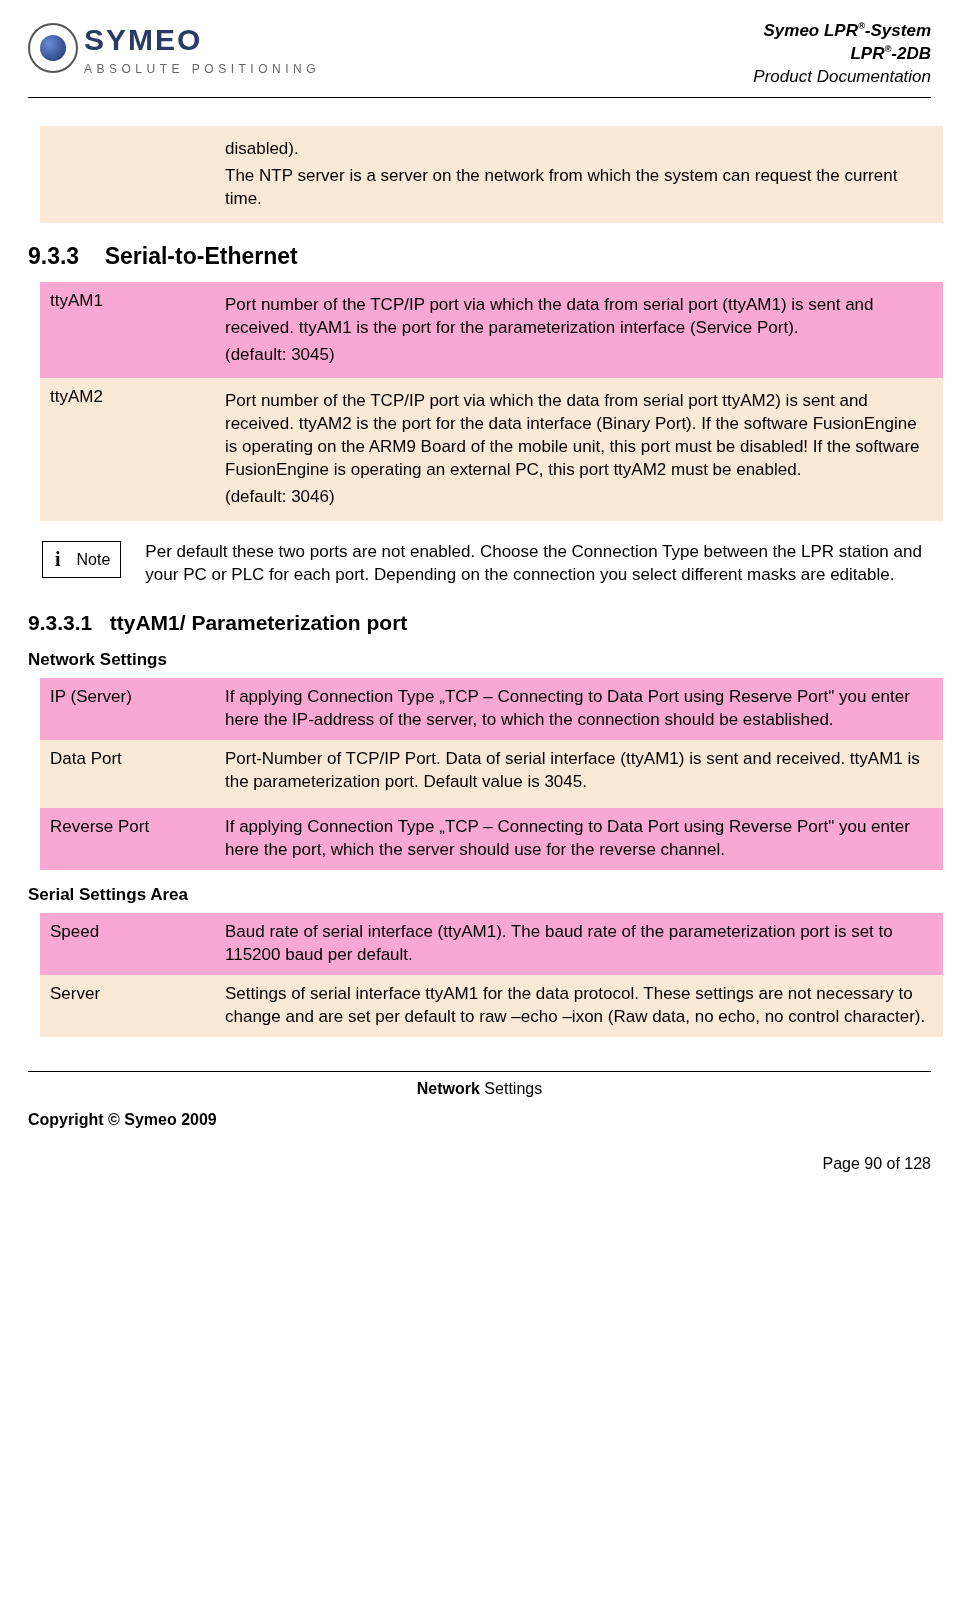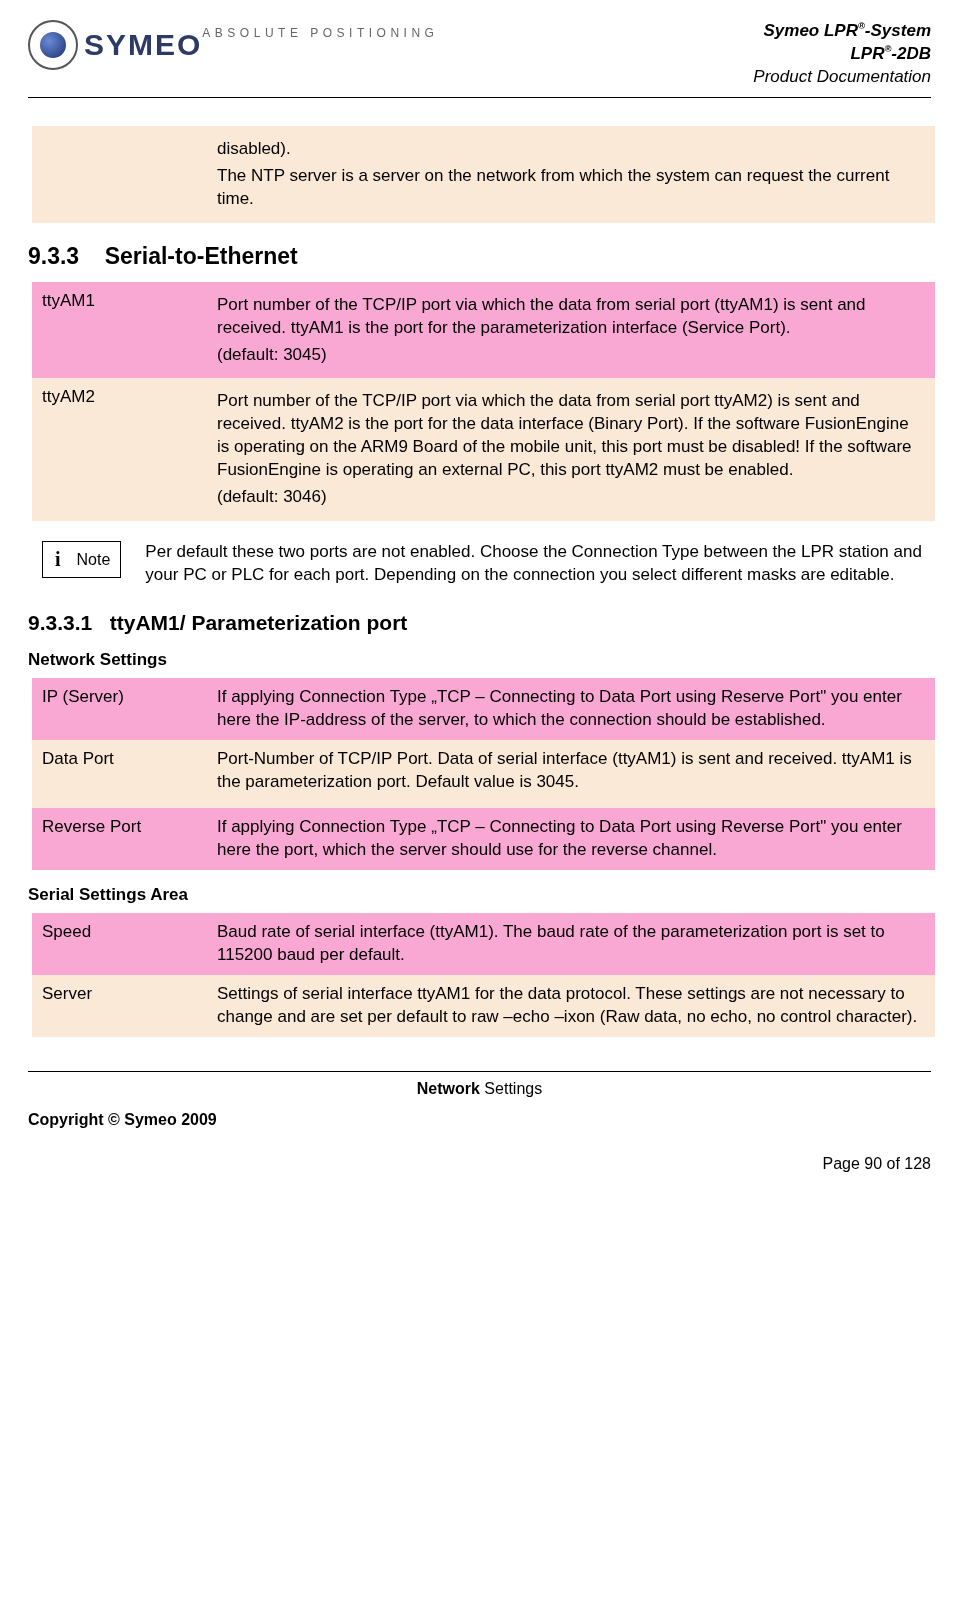--- a/index.html
+++ b/index.html
@@ -23,35 +23,35 @@
   .logo-block { display: flex; align-items: center; gap: 6px; }
   .logo-circle {
     width: 46px; height: 46px; border-radius: 50%;
     border: 2px solid #555;
     display: flex; align-items: center; justify-content: center;
   }
   .logo-inner {
     width: 26px; height: 26px; border-radius: 50%;
     background: radial-gradient(circle at 35% 35%, #6b8bd6, #1a2f6e);
   }
-  .logo-text { display: flex; flex-direction: row; justify-content: space-between; }
+  .logo-text { display: flex; flex-direction: column; justify-content: space-between; }
   .logo-word {
     font-size: 30px; font-weight: bold; letter-spacing: 2px;
     color: #2c3a66;
   }
   .logo-tag {
     font-size: 12px; color: #666; letter-spacing: 4.5px;
   }
   .header-meta {
     text-align: right; font-style: italic; font-size: 17px;
   }
   .header-meta .line { font-weight: bold; }
   sup { font-size: 0.55em; }
   table.def {
-    width: 100%; border-collapse: collapse; margin: 6px 0 14px 4px;
+    width: 100%; border-collapse: collapse; margin: 6px 0 14px 12px;
   }
   table.def td { vertical-align: top; padding: 8px 10px; }
   td.label { width: 155px; }
   .darkrow { background: #f9a8d4; }
   .lightrow { background: #fbe9d7; }
   h3.sec { font-size: 23px; margin: 18px 0 10px 0; }
   h4.sec { font-size: 21px; margin: 22px 0 10px 0; }
   .sub-h { font-weight: bold; margin: 12px 0 6px 0; font-size: 17px; }
   .note-row { display: flex; gap: 24px; margin: 20px 0 8px 0; align-items: flex-start; }
   .note-box {

